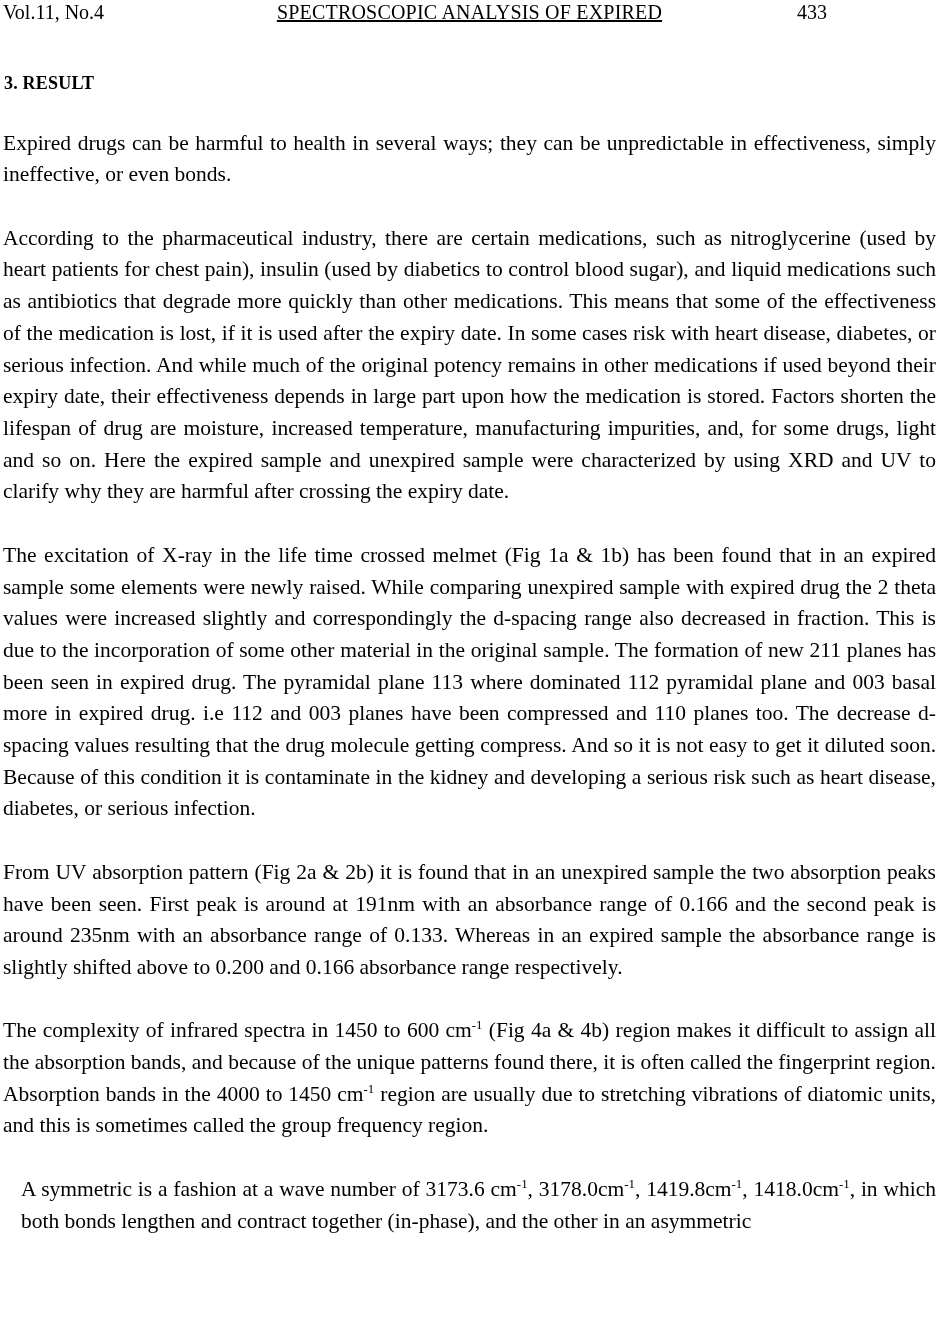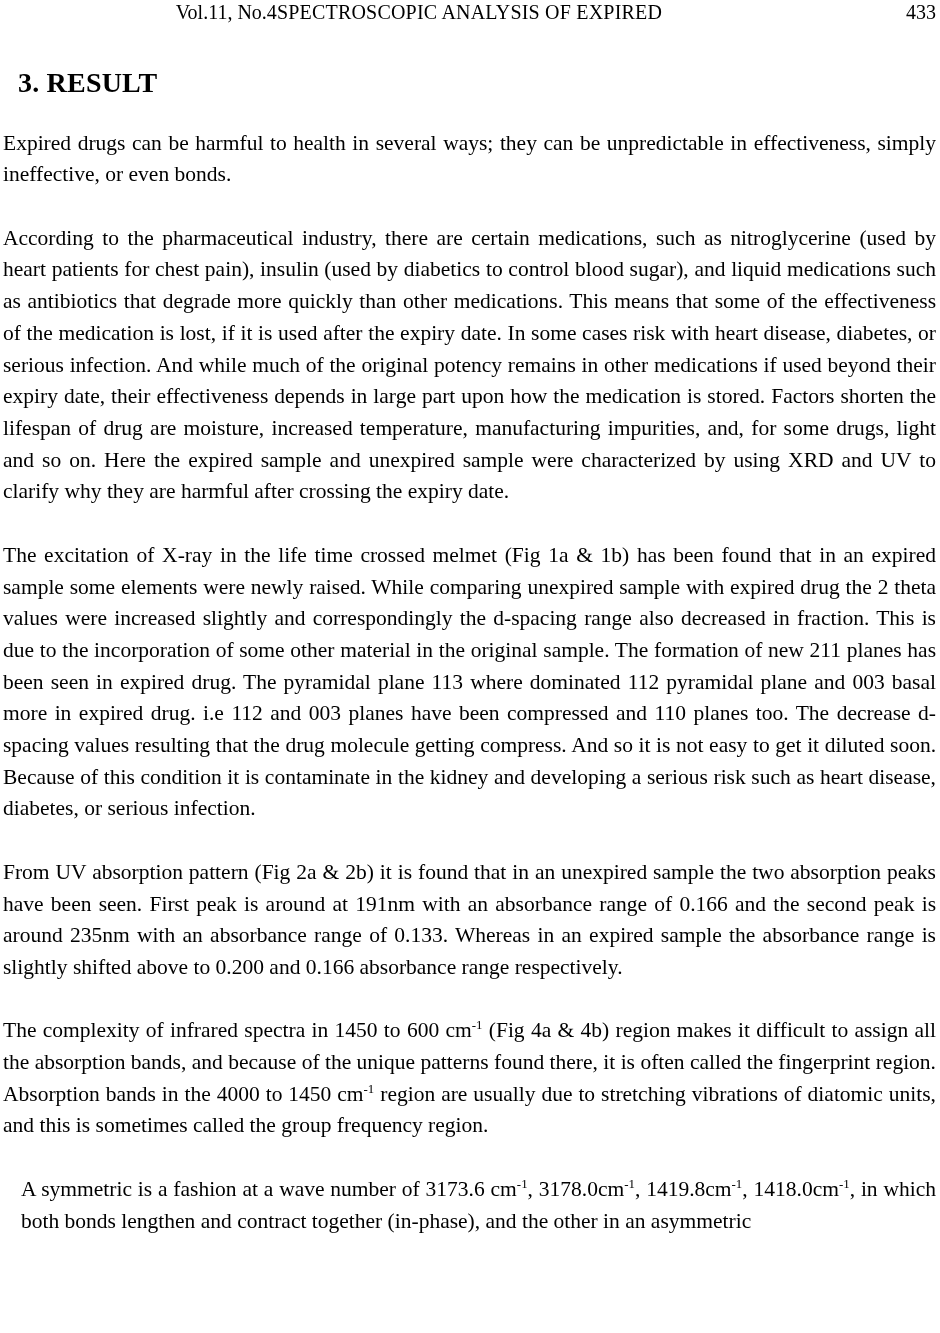--- a/index.html
+++ b/index.html
@@ -13,29 +13,29 @@
   }
   .page { padding: 2px 4px 0 3px; }
 
   .running-header {
     display: grid;
     grid-template-columns: 1fr auto 1fr;
     align-items: baseline;
     font-size: 20px;
     line-height: 20px;
   }
-  .running-header .hl { text-align: right; }
-  .running-header .hc { text-align: right; letter-spacing: 0.2px; }
-  .running-header .hr { text-align: right; padding-left: 26px; }
+  .running-header .hl { text-align: left; }
+  .running-header .hc { text-align: right; letter-spacing: 0.2px; text-decoration: underline; }
+  .running-header .hr { text-align: center; padding-left: 26px; }
 
   h2.section-heading {
-    font-size: 28px;
+    font-size: 18px;
     line-height: 26px;
     font-weight: bold;
-    margin: 48px 0 0 15px;
+    margin: 48px 0 0 1px;
     letter-spacing: 0.2px;
   }
 
   .body-text p {
     font-size: 21.5px;
     line-height: 31.7px;
     margin: 31.7px 0 0 0;
     text-align: justify;
   }
   .body-text p:last-child { margin-bottom: 0; margin-left: 18px; }

